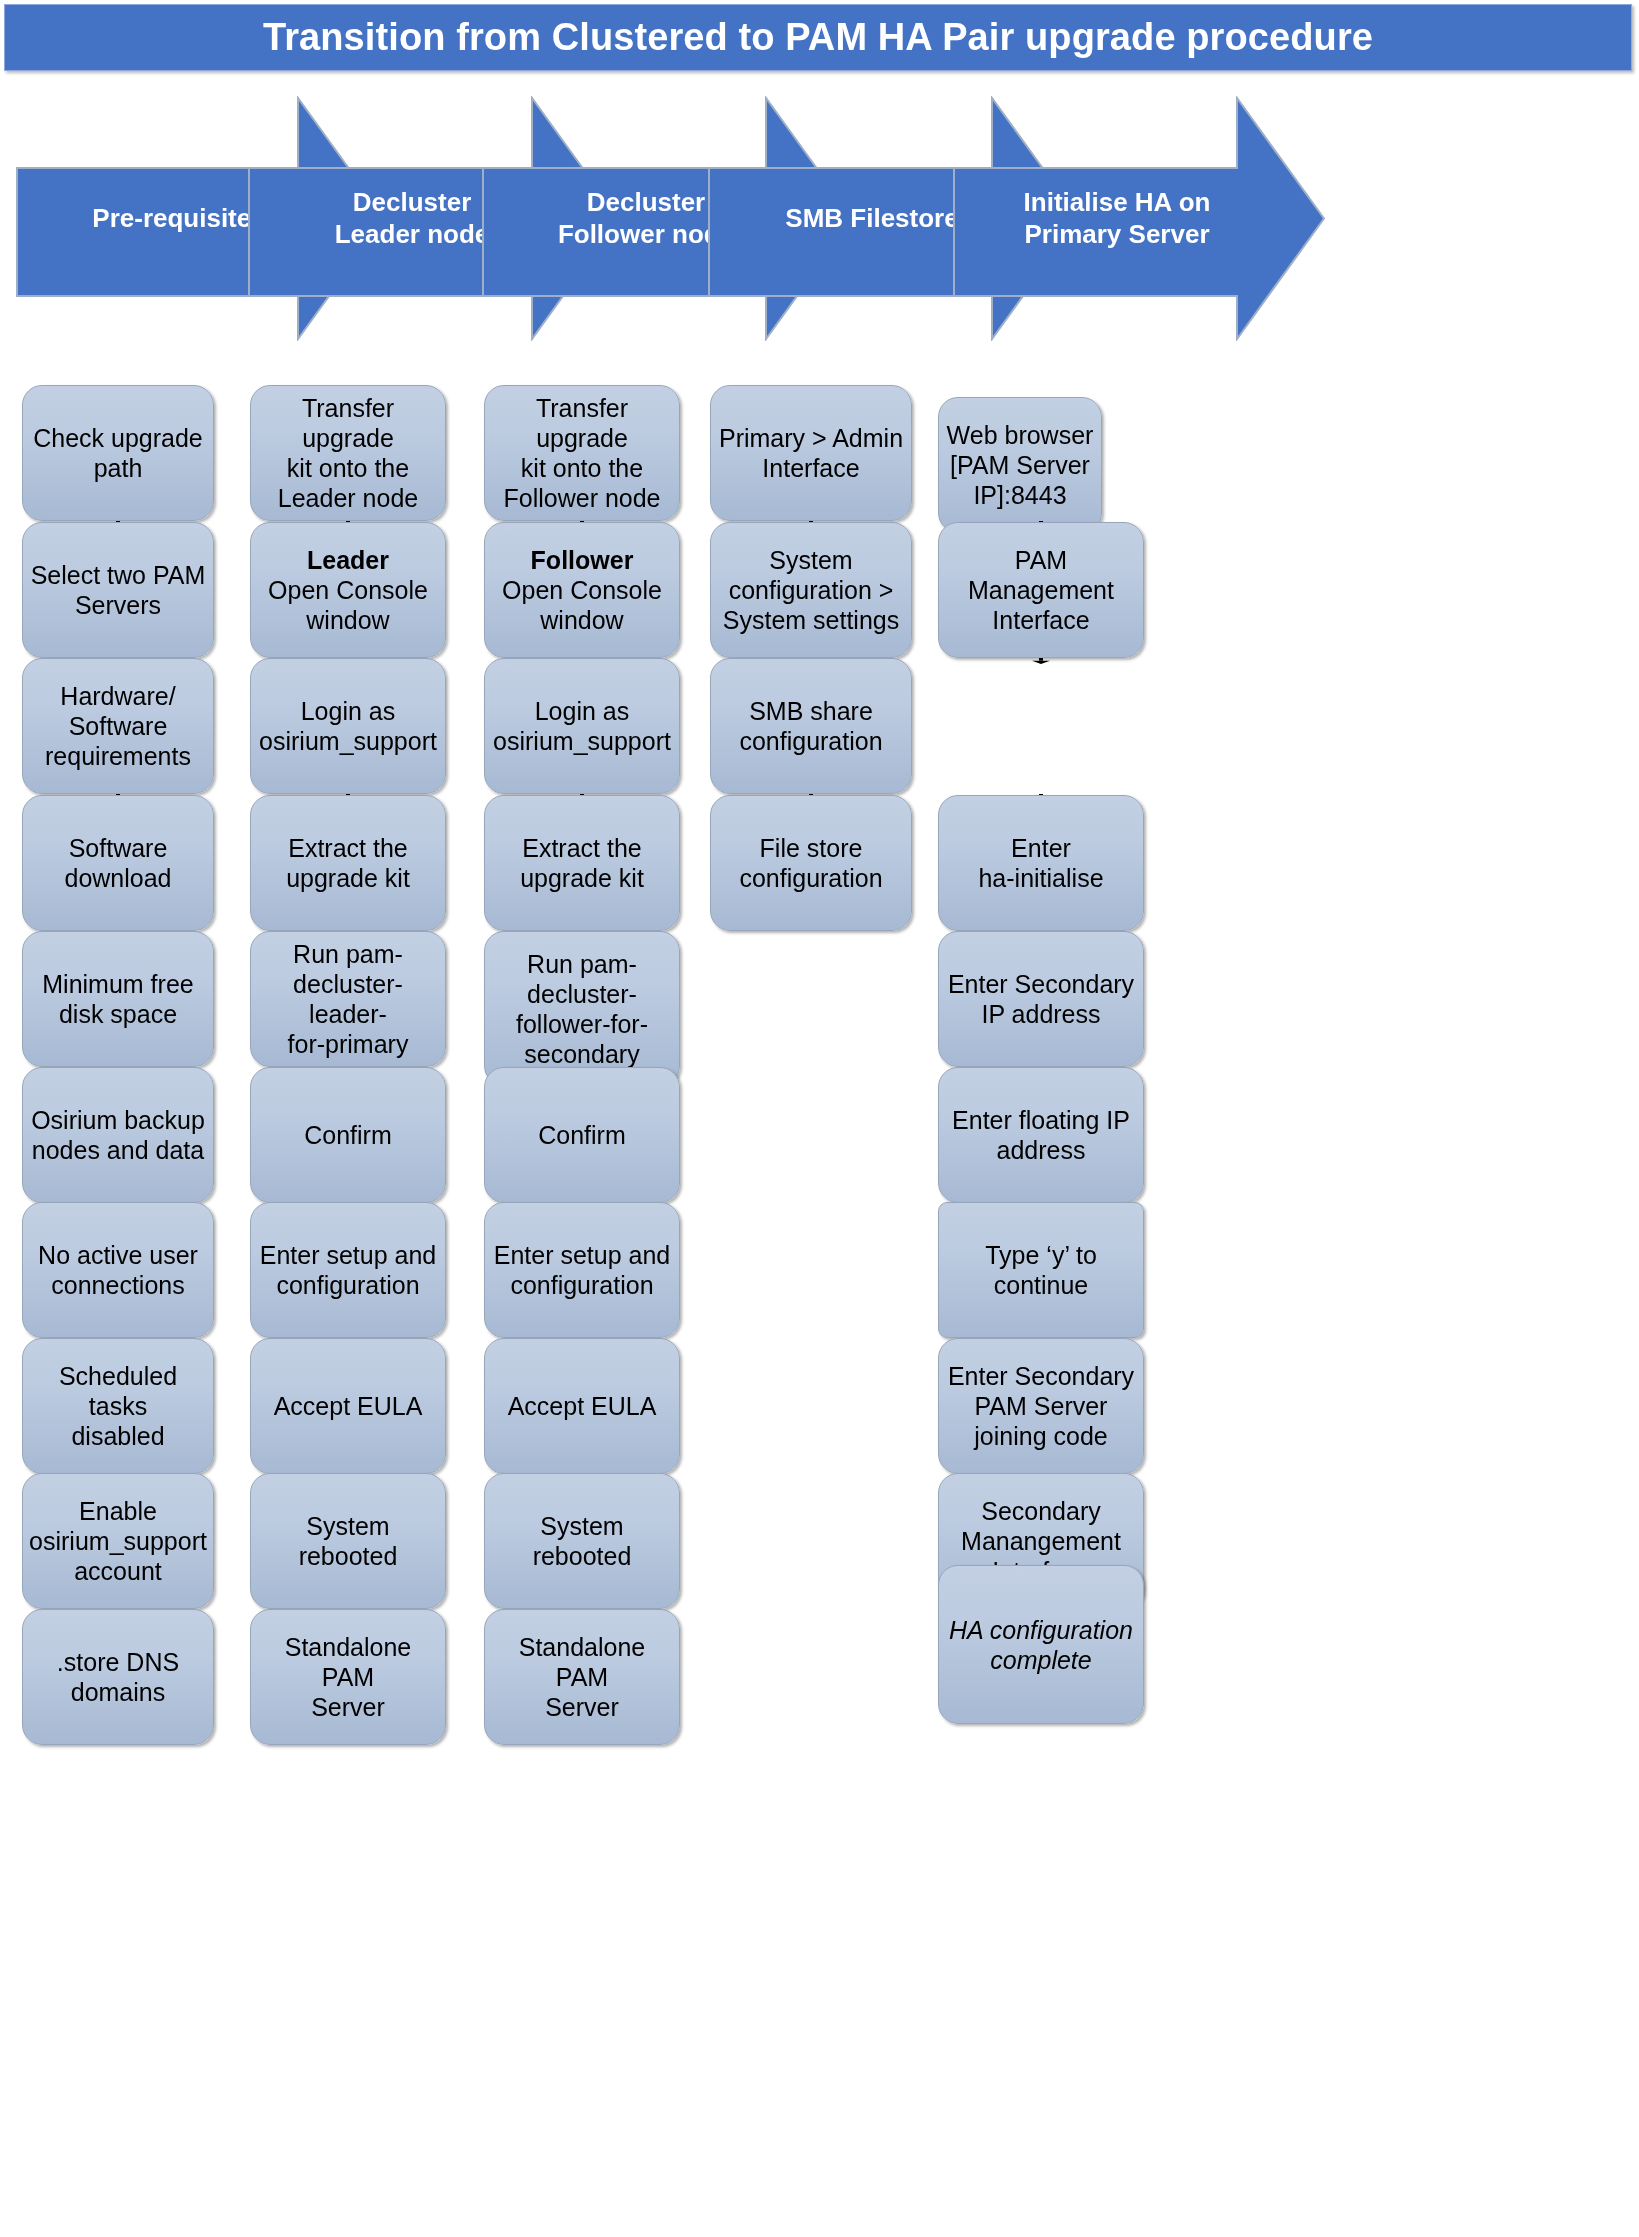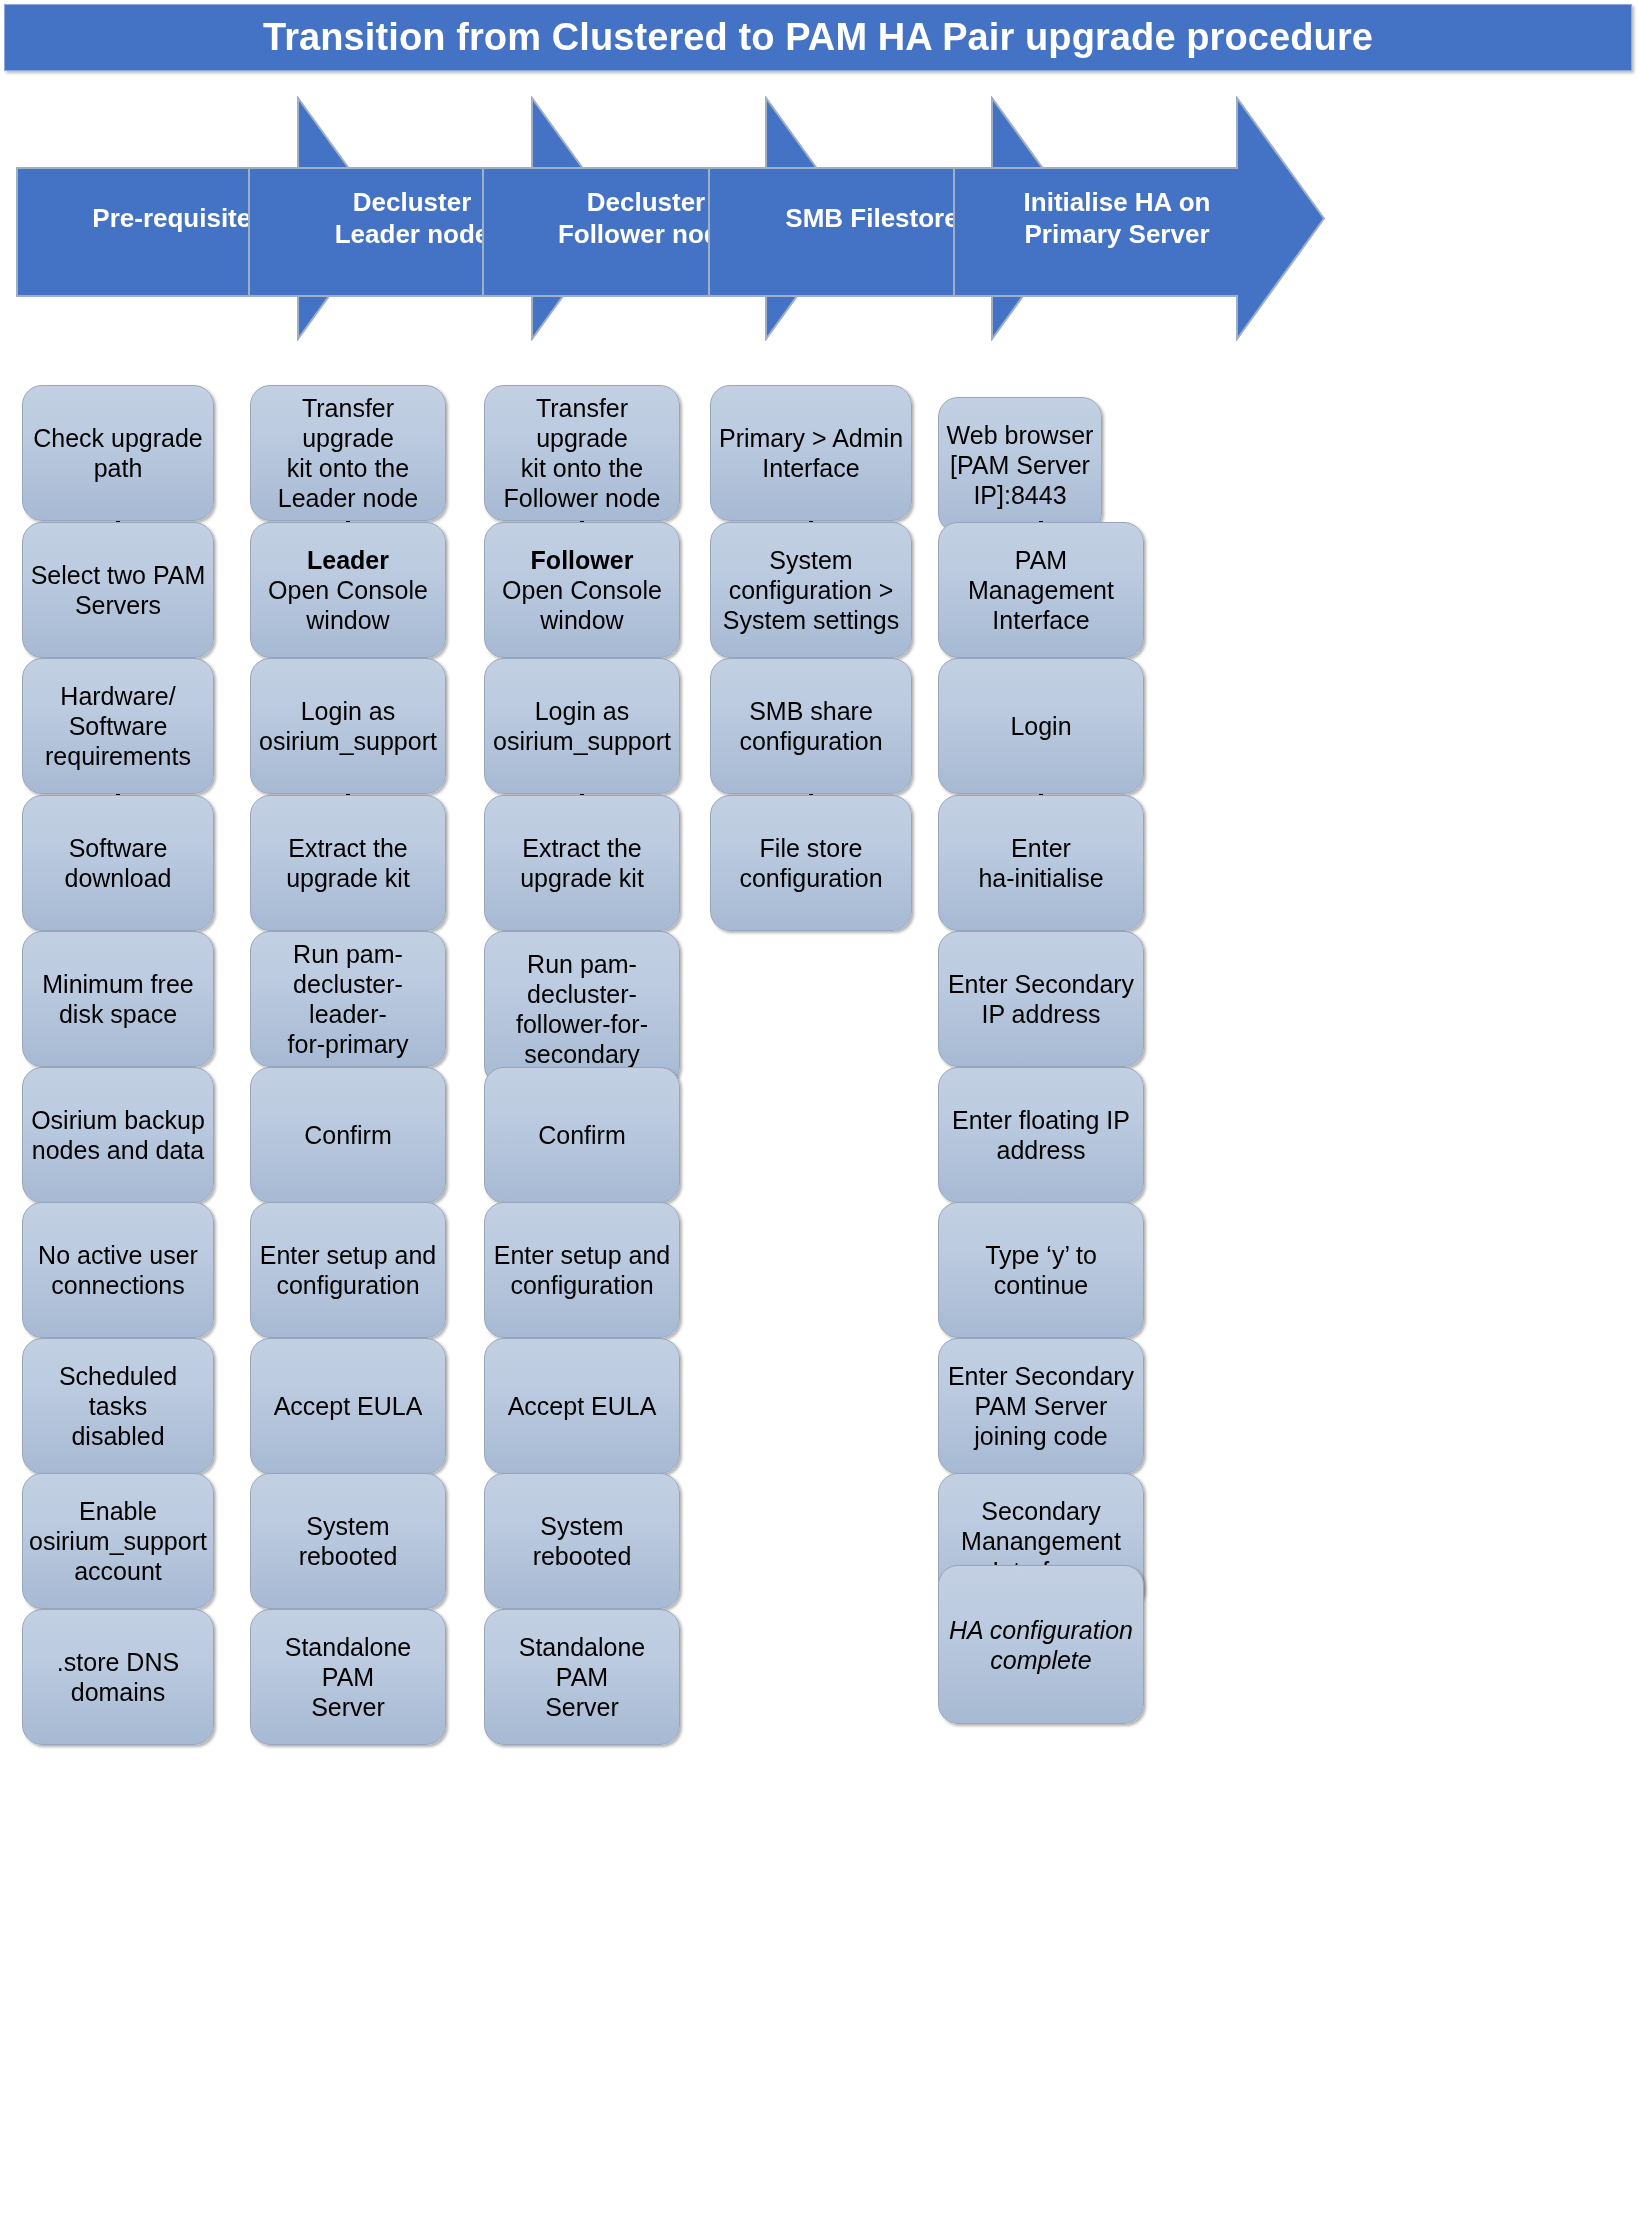--- a/index.html
+++ b/index.html
@@ -430,21 +430,20 @@
       </div>
       <div class="flow-node" style="top: 147px; left: 0px; width: 206px; height: 136px;"><span>PAM
 Management
 Interface</span></div>
       <div class="connector" style="left: 90px; top: 283px; height: 6px;">
         <svg width="26" height="6" viewBox="0 0 26 6">
           <line x1="13" y1="0" x2="13" y2="2.6999999999999997" stroke="#000" stroke-width="4"></line>
           <polygon points="4,2.6999999999999997 22,2.6999999999999997 13,6" fill="#000"></polygon>
         </svg>
       </div>
-      <div class="flow-node" style="top: 283px; left: 0px; width: 206px; height: 136px;"><span>Login</span></div>
       <div class="connector" style="left: 90px; top: 419px; height: 6px;">
         <svg width="26" height="6" viewBox="0 0 26 6">
           <line x1="13" y1="0" x2="13" y2="2.6999999999999997" stroke="#000" stroke-width="4"></line>
           <polygon points="4,2.6999999999999997 22,2.6999999999999997 13,6" fill="#000"></polygon>
         </svg>
       </div>
       <div class="flow-node" style="top: 420px; left: 0px; width: 206px; height: 136px;"><span>Enter
 ha-initialise</span></div>
       <div class="connector" style="left: 90px; top: 556px; height: 6px;">
         <svg width="26" height="6" viewBox="0 0 26 6">
@@ -461,21 +460,21 @@
         </svg>
       </div>
       <div class="flow-node" style="top: 692px; left: 0px; width: 206px; height: 136px;"><span>Enter floating IP
 address</span></div>
       <div class="connector" style="left: 90px; top: 828px; height: 6px;">
         <svg width="26" height="6" viewBox="0 0 26 6">
           <line x1="13" y1="0" x2="13" y2="2.6999999999999997" stroke="#000" stroke-width="4"></line>
           <polygon points="4,2.6999999999999997 22,2.6999999999999997 13,6" fill="#000"></polygon>
         </svg>
       </div>
-      <div class="flow-node" style="top: 827px; left: 0px; width: 206px; height: 136px;"><span>Type ‘y’ to
+      <div class="flow-node" style="top: 827px; left: 0px; width: 206px; height: 136px; border-radius: 9px;"><span>Type ‘y’ to
 continue</span></div>
       <div class="connector" style="left: 90px; top: 963px; height: 6px;">
         <svg width="26" height="6" viewBox="0 0 26 6">
           <line x1="13" y1="0" x2="13" y2="2.6999999999999997" stroke="#000" stroke-width="4"></line>
           <polygon points="4,2.6999999999999997 22,2.6999999999999997 13,6" fill="#000"></polygon>
         </svg>
       </div>
       <div class="flow-node" style="top: 963px; left: 0px; width: 206px; height: 136px;"><span>Enter Secondary
 PAM Server
 joining code</span></div>

